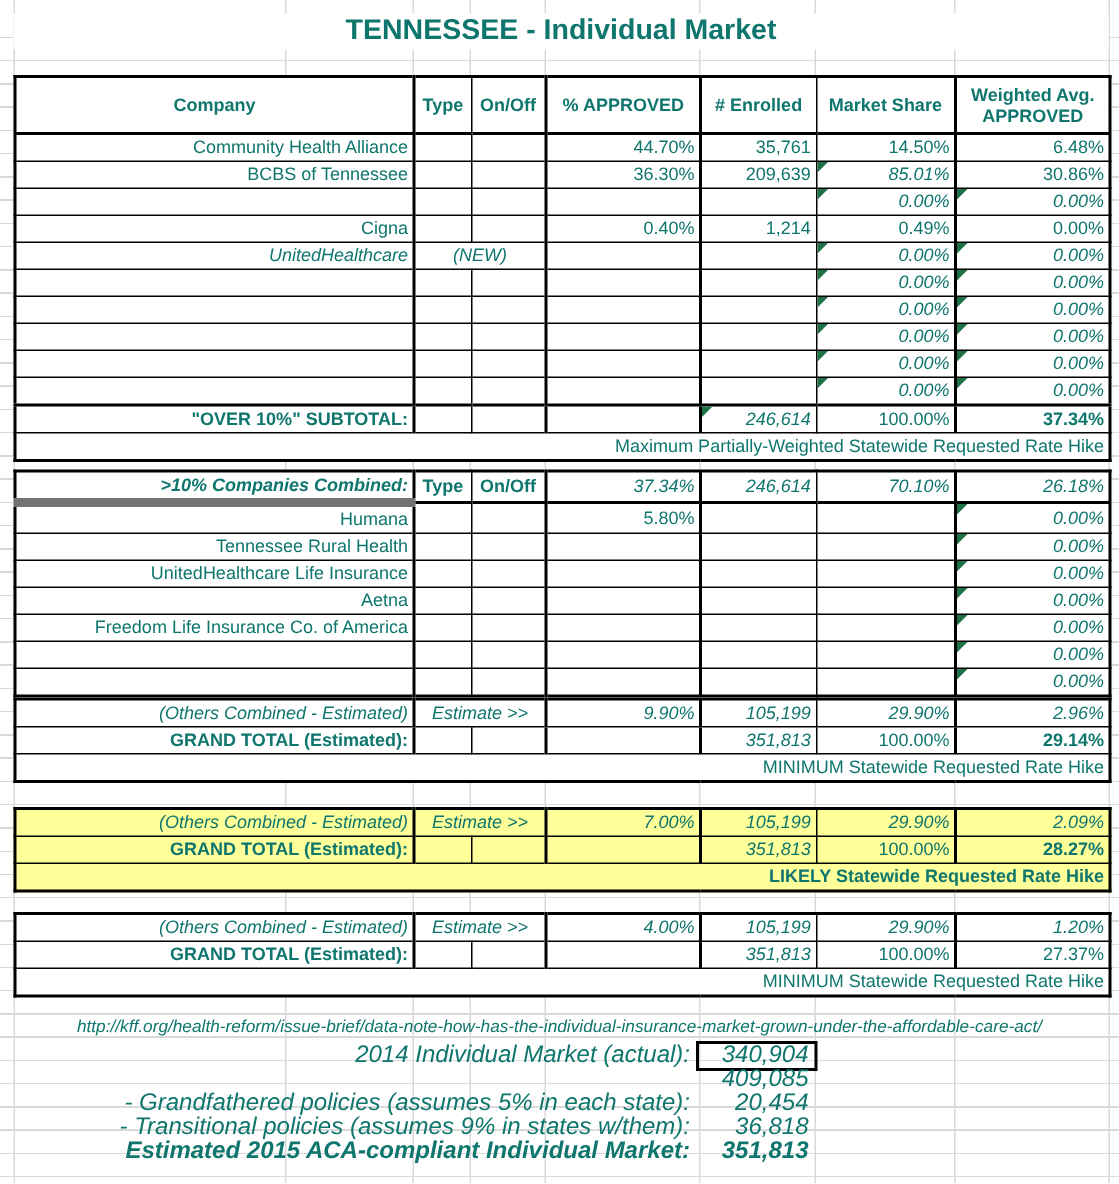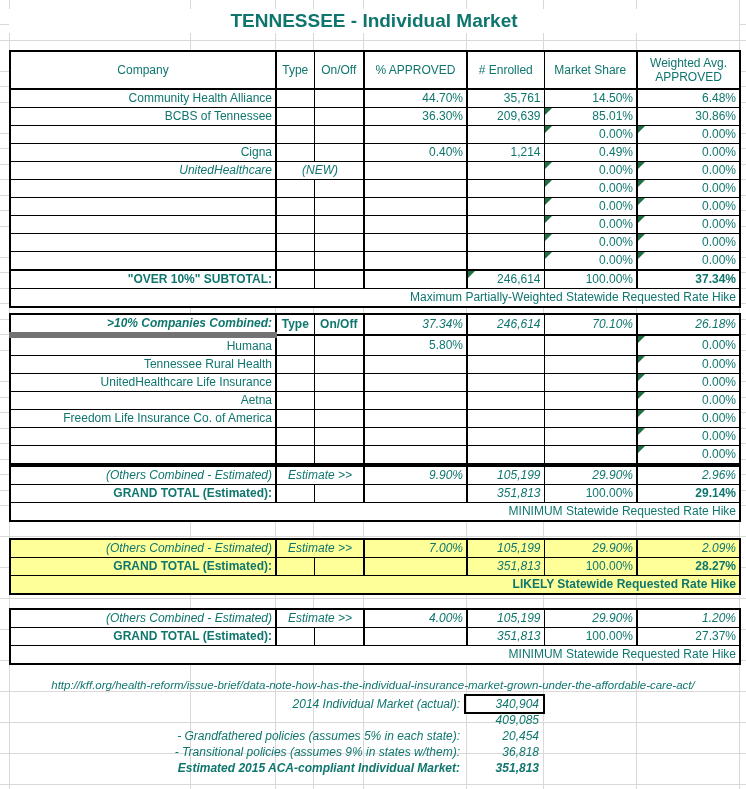--- a/index.html
+++ b/index.html
@@ -10,43 +10,43 @@
          background:repeating-linear-gradient(to bottom,transparent 0,transparent 14.5px,#d9d9d9 14.5px,#d9d9d9 15.5px);}
   .vline{position:absolute;top:0;width:1px;height:789px;background:#d9d9d9;}
   
   #title{position:absolute;left:9px;top:9px;width:730px;height:24px;background:#fff;
          font-weight:bold;font-size:19px;text-align:center;line-height:24px;}
   
   table{position:absolute;left:9px;border-collapse:collapse;table-layout:fixed;
         background:#fff;border:2px solid #000;width:730px;}
   td,th{border:1px solid #000;font-size:12px;padding:0 3px;height:17px;line-height:15px;
         white-space:nowrap;overflow:hidden;}
-  th{font-weight:normal;text-align:center;height:36px;border-bottom:2px solid #000;line-height:14px;white-space:normal;}
+  th{font-weight:bold;text-align:center;height:36px;border-bottom:2px solid #000;line-height:14px;white-space:normal;}
   .num{text-align:right;}
   .ctr{text-align:center;}
   .i{font-style:italic;}
   .b{font-weight:bold;}
   .bl2{border-left:2px solid #000;}
   tr.subtotal td{border-top:2px solid #000;}
   td.note{border-left:none;border-right:none;}
   
-  td.flag{position:relative;}
+  td.flag{position:relative;font-style:italic;}
   td.flag::before{content:"";position:absolute;left:0;top:0;width:0;height:0;
         border-top:7px solid #1e7145;border-right:7px solid transparent;}
   
   #t1{top:50px;}
   #t2{top:313px;}
   #est1{top:465px;}
   #est2{top:538px;}
   #est3{top:608px;}
   #est2{background:#ffff99;}
   
   #furl{position:absolute;left:0;top:679px;width:746px;text-align:center;
         font-size:11.5px;font-style:italic;}
-  .frow{position:absolute;left:9px;width:540px;height:16px;font-size:12px;font-style:italic;}
+  .frow{position:absolute;left:9px;width:540px;height:16px;font-size:16px;font-style:italic;}
   .flabel{position:absolute;left:0;top:0;width:451px;text-align:right;line-height:16px;}
   .fval{position:absolute;left:457px;top:0;width:73px;text-align:right;line-height:16px;padding-right:4px;}
   .boxed{outline:2px solid #000;outline-offset:0;}
 </style>
 </head>
 <body>
 
 <div id="sheet">
   <div id="hgrid"></div>
   <div class="vline" style="left:9px"></div>

